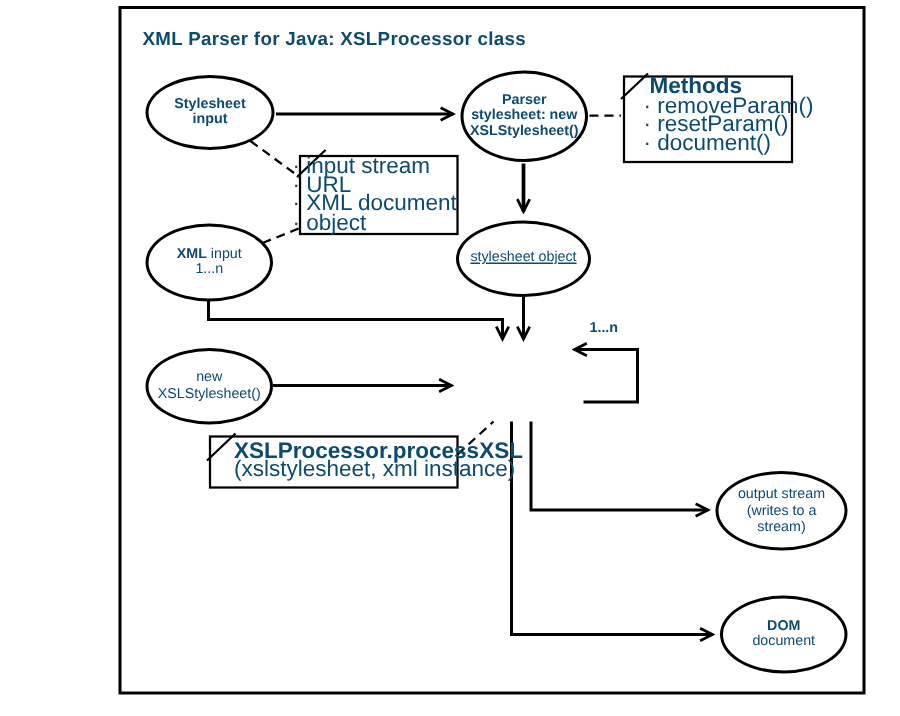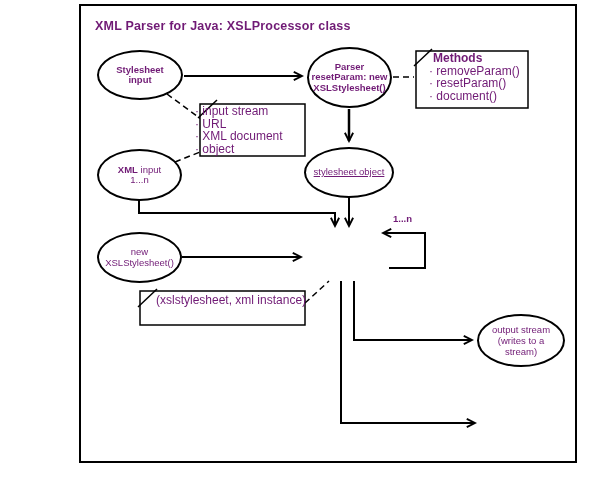--- a/index.html
+++ b/index.html
@@ -1,37 +1,37 @@
 <!DOCTYPE html>
 <html><head>
 <meta charset="utf-8">
 <style>
   html,body { margin:0; padding:0; background:#ffffff; }
   .canvas {
     position:relative; width:600px; height:477px; background:#ffffff;
-    font-family:"Liberation Sans", sans-serif; color:#701a75;
+    font-family:"Liberation Sans", sans-serif; color:#0c4a6e;
     overflow:hidden;
   }
   .frame {
     position:absolute; left:79px; top:4px; width:498px; height:459px;
     border:2px solid #000; box-sizing:border-box;
   }
   .title {
     position:absolute; left:95px; top:19px;
     font-size:12.5px; font-weight:bold; letter-spacing:0.2px; white-space:nowrap;
   }
   svg.connectors { position:absolute; left:0; top:0; }
   .ellipse {
     position:absolute; border:2px solid #000; border-radius:50%;
     background:#fff; box-sizing:border-box;
     display:flex; flex-direction:column; align-items:center; justify-content:center;
     text-align:left; font-size:9.5px; line-height:10.5px; white-space:nowrap;
   }
   .bold { font-weight:bold; }
-  .note-text { position:absolute; font-size:12px; line-height:12.5px; white-space:nowrap; }
+  .note-text { position:absolute; font-size:15px; line-height:12.5px; white-space:nowrap; }
   .note-text .nt-title { font-weight:bold; padding-left:4px; }
   .note-text.call { line-height:11.5px; }
   .loop-label { position:absolute; left:393px; top:213px; font-size:9.5px; font-weight:bold; }
   .ell-line { display:block; }
 </style>
 </head>
 <body>
 
 <div class="canvas">
 
@@ -74,21 +74,21 @@
 
   <div class="title">XML Parser for Java: XSLProcessor class</div>
 
   <div class="ellipse bold" style="left:97px; top:50px; width:86px; height:50px;">
     <span class="ell-line">Stylesheet</span>
     <span class="ell-line">input</span>
   </div>
 
   <div class="ellipse bold" style="left:307px; top:47px; width:85px; height:61px;">
     <span class="ell-line">Parser</span>
-    <span class="ell-line">resetParam: new</span>
+    <span class="ell-line">stylesheet: new</span>
     <span class="ell-line">XSLStylesheet()</span>
   </div>
 
   <div class="ellipse" style="left:97px; top:149px; width:85px; height:52px;">
     <span class="ell-line"><span class="bold">XML</span><span> input</span></span>
     <span class="ell-line">1...n</span>
   </div>
 
   <div class="ellipse" style="left:304px; top:147px; width:90px; height:51px;text-decoration:underline;">
     <span class="ell-line">stylesheet object</span>
@@ -99,34 +99,39 @@
     <span class="ell-line">XSLStylesheet()</span>
   </div>
 
 
   <div class="ellipse" style="left:477px; top:314px; width:88px; height:53px; line-height:11px;">
     <span class="ell-line">output stream</span>
     <span class="ell-line">(writes to a</span>
     <span class="ell-line">stream)</span>
   </div>
 
+  <div class="ellipse" style="left:480px; top:397px; width:85px; height:52px;">
+    <span class="ell-line bold">DOM</span>
+    <span class="ell-line">document</span>
+  </div>
 
   <div class="note-text" style="left:195px; top:105px;">
     <div>· input stream</div>
     <div>· URL</div>
     <div>· XML document</div>
     <div>· object</div>
   </div>
 
   <div class="note-text" style="left:429px; top:52px;">
     <div class="nt-title">Methods</div>
     <div>· removeParam()</div>
     <div>· resetParam()</div>
     <div>· document()</div>
   </div>
 
   <div class="note-text call" style="left:156px; top:295px;">
+    <div class="bold">XSLProcessor.processXSL</div>
     <div>(xslstylesheet, xml instance)</div>
   </div>
 
   <div class="loop-label">1...n</div>
 
 </div>
 
 </body></html>

